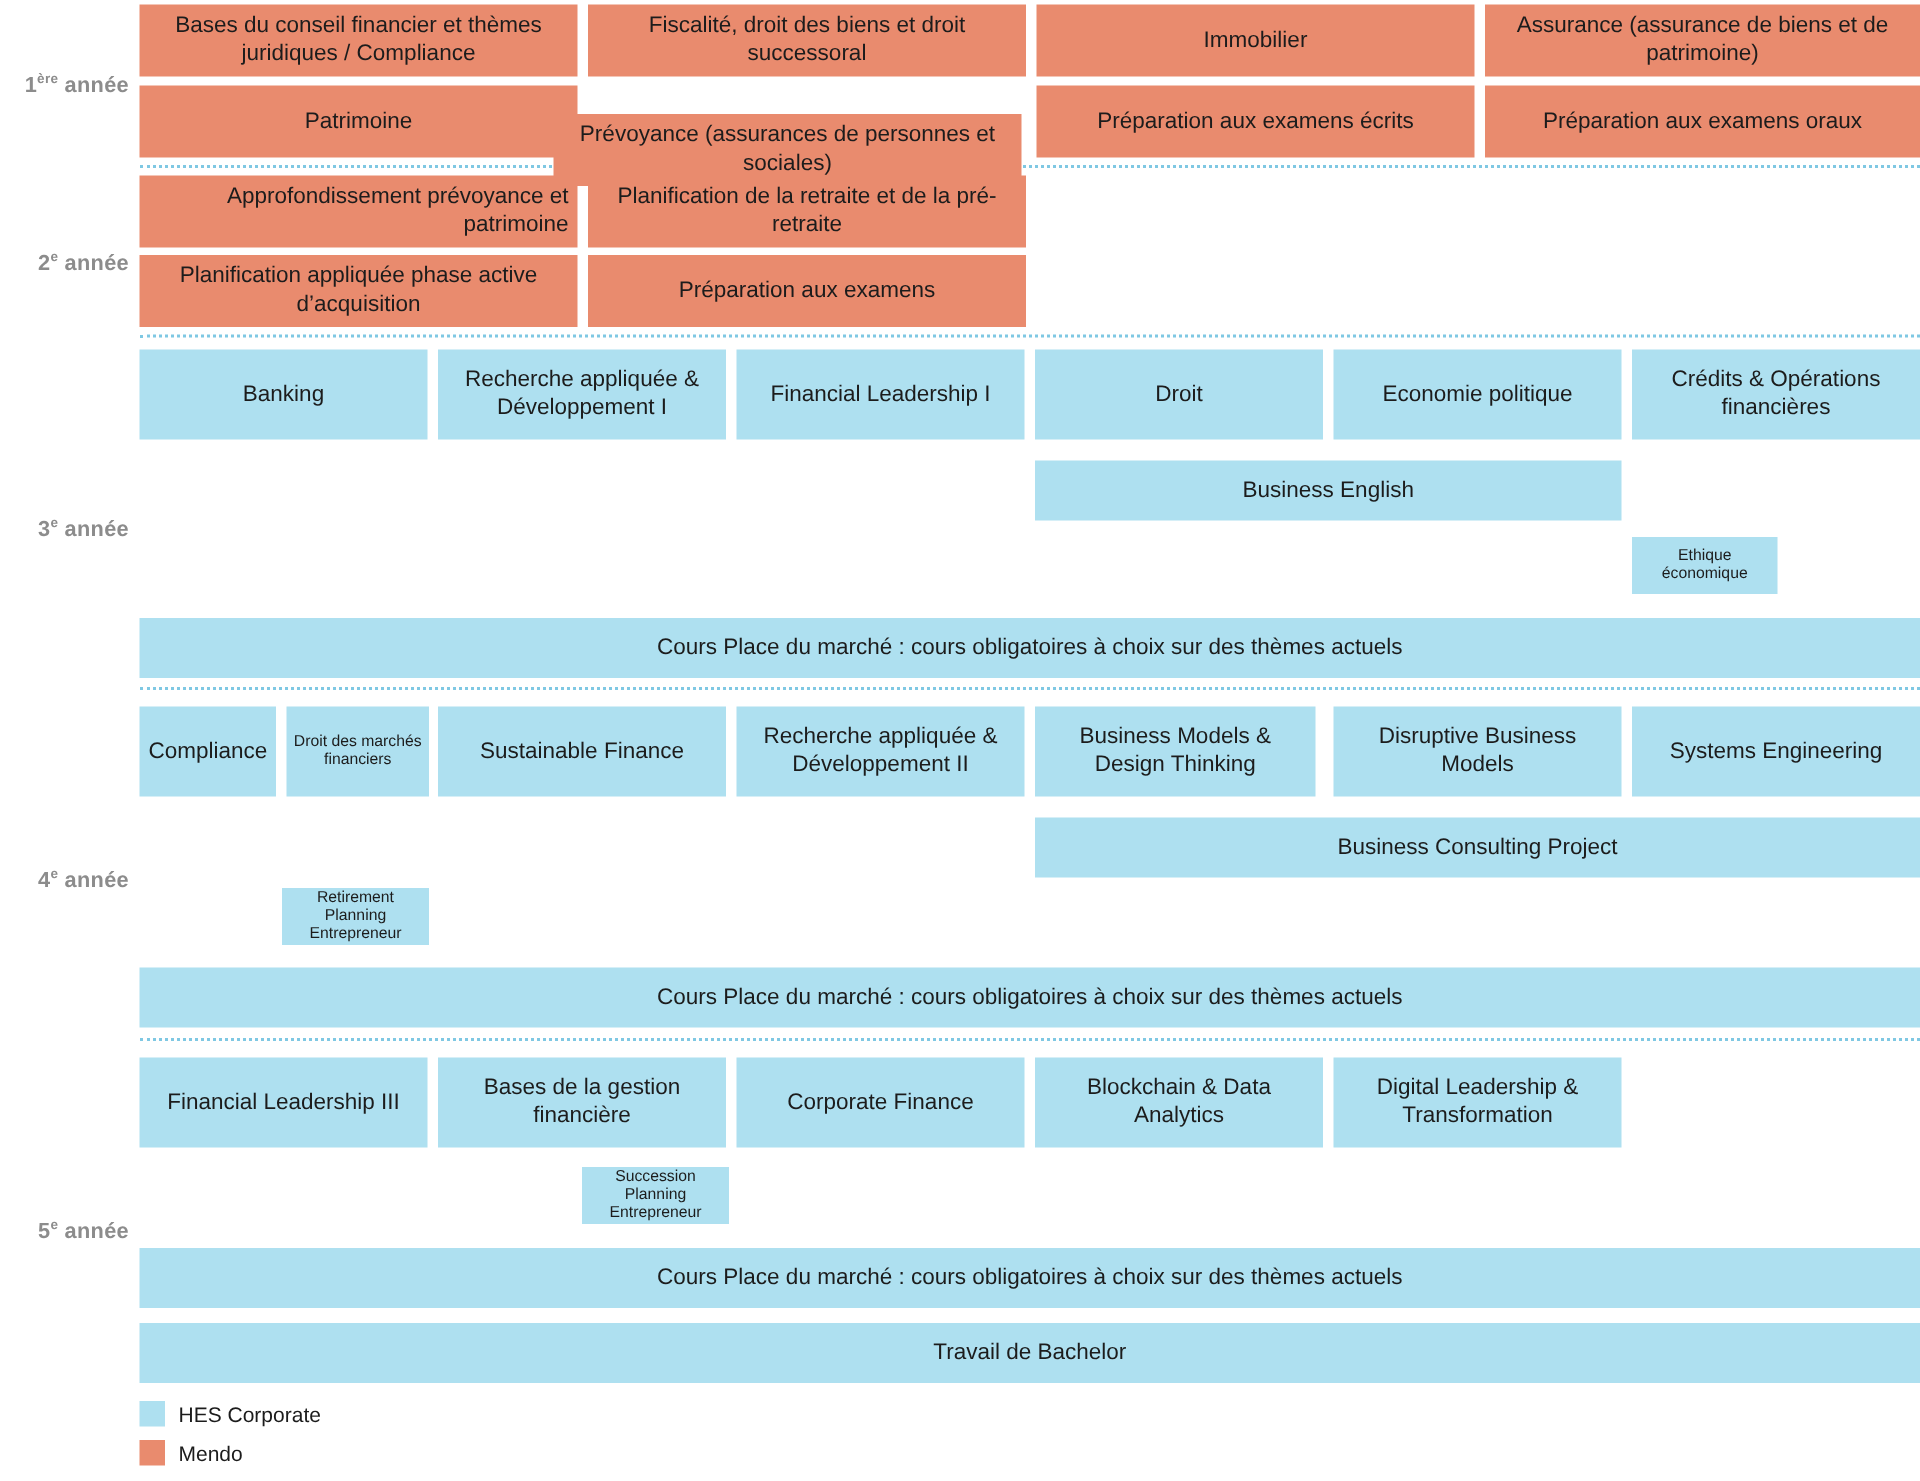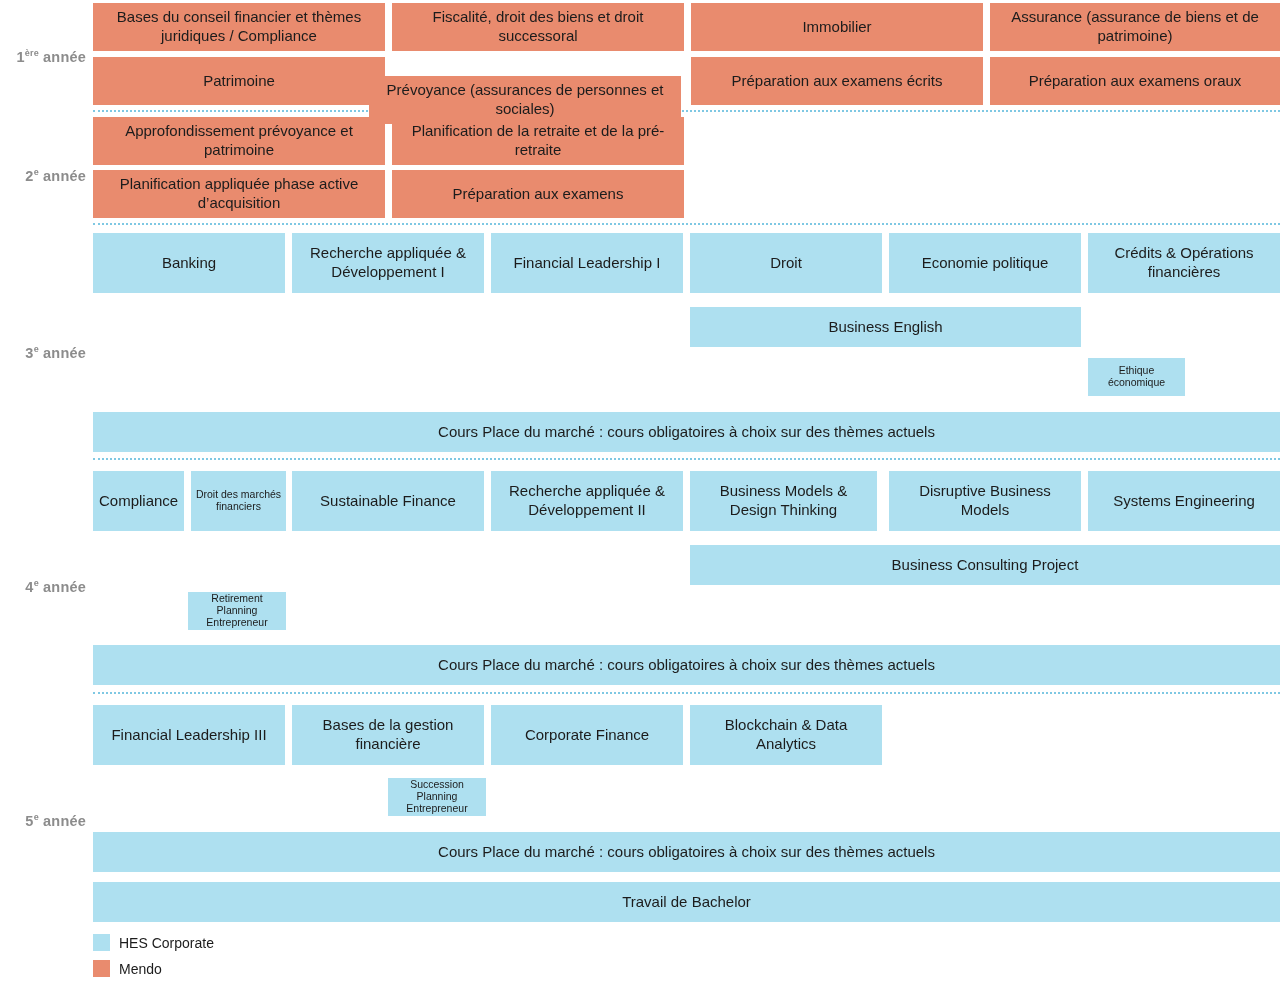--- a/index.html
+++ b/index.html
@@ -118,21 +118,21 @@
     </div>
     <div class="box mendo" style="left: 369px; top: 57px; width: 312px; height: 48px; margin-top: 19px;">
       <span class="txt">Prévoyance (assurances de personnes et sociales)</span>
     </div>
     <div class="box mendo" style="left: 691px; top: 57px; width: 292px; height: 48px;">
       <span class="txt">Préparation aux examens écrits</span>
     </div>
     <div class="box mendo" style="left: 990px; top: 57px; width: 290px; height: 48px;">
       <span class="txt">Préparation aux examens oraux</span>
     </div>
-    <div class="box mendo" style="left: 93px; top: 117px; width: 292px; height: 48px;">
+    <div class="box mendo" style="left: 93px; top: 117px; width: 292px; height: 48px; text-align: right;">
       <span class="txt">Approfondissement prévoyance et patrimoine</span>
     </div>
     <div class="box mendo" style="left: 392px; top: 117px; width: 292px; height: 48px;">
       <span class="txt">Planification de la retraite et de la pré-retraite</span>
     </div>
     <div class="box mendo" style="left: 93px; top: 170px; width: 292px; height: 48px;">
       <span class="txt">Planification appliquée phase active d’acquisition</span>
     </div>
     <div class="box mendo" style="left: 392px; top: 170px; width: 292px; height: 48px;">
       <span class="txt">Préparation aux examens</span>
@@ -198,20 +198,23 @@
       <span class="txt">Financial Leadership III</span>
     </div>
     <div class="box kalaidos" style="left: 292px; top: 705px; width: 192px; height: 60px;">
       <span class="txt">Bases de la gestion financière</span>
     </div>
     <div class="box kalaidos" style="left: 491px; top: 705px; width: 192px; height: 60px;">
       <span class="txt">Corporate Finance</span>
     </div>
     <div class="box kalaidos" style="left: 690px; top: 705px; width: 192px; height: 60px;">
       <span class="txt">Blockchain &amp; Data Analytics</span>
+    </div>
+    <div class="box kalaidos" style="left: 889px; top: 705px; width: 192px; height: 60px;">
+      <span class="txt">Digital Leadership &amp; Transformation</span>
     </div>
     <div class="box kalaidos tiny" style="left: 388px; top: 778px; width: 98px; height: 38px;">
       <span class="txt">Succession Planning Entrepreneur</span>
     </div>
     <div class="box kalaidos" style="left: 93px; top: 832px; width: 1187px; height: 40px;">
       <span class="txt">Cours Place du marché : cours obligatoires à choix sur des thèmes actuels</span>
     </div>
     <div class="box kalaidos" style="left: 93px; top: 882px; width: 1187px; height: 40px;">
       <span class="txt">Travail de Bachelor</span>
     </div>

